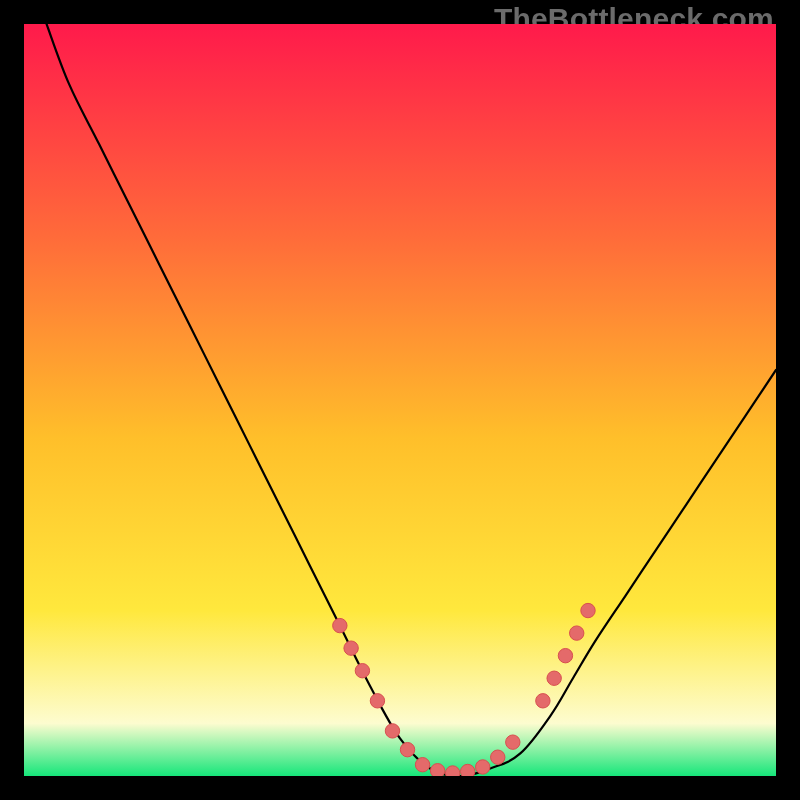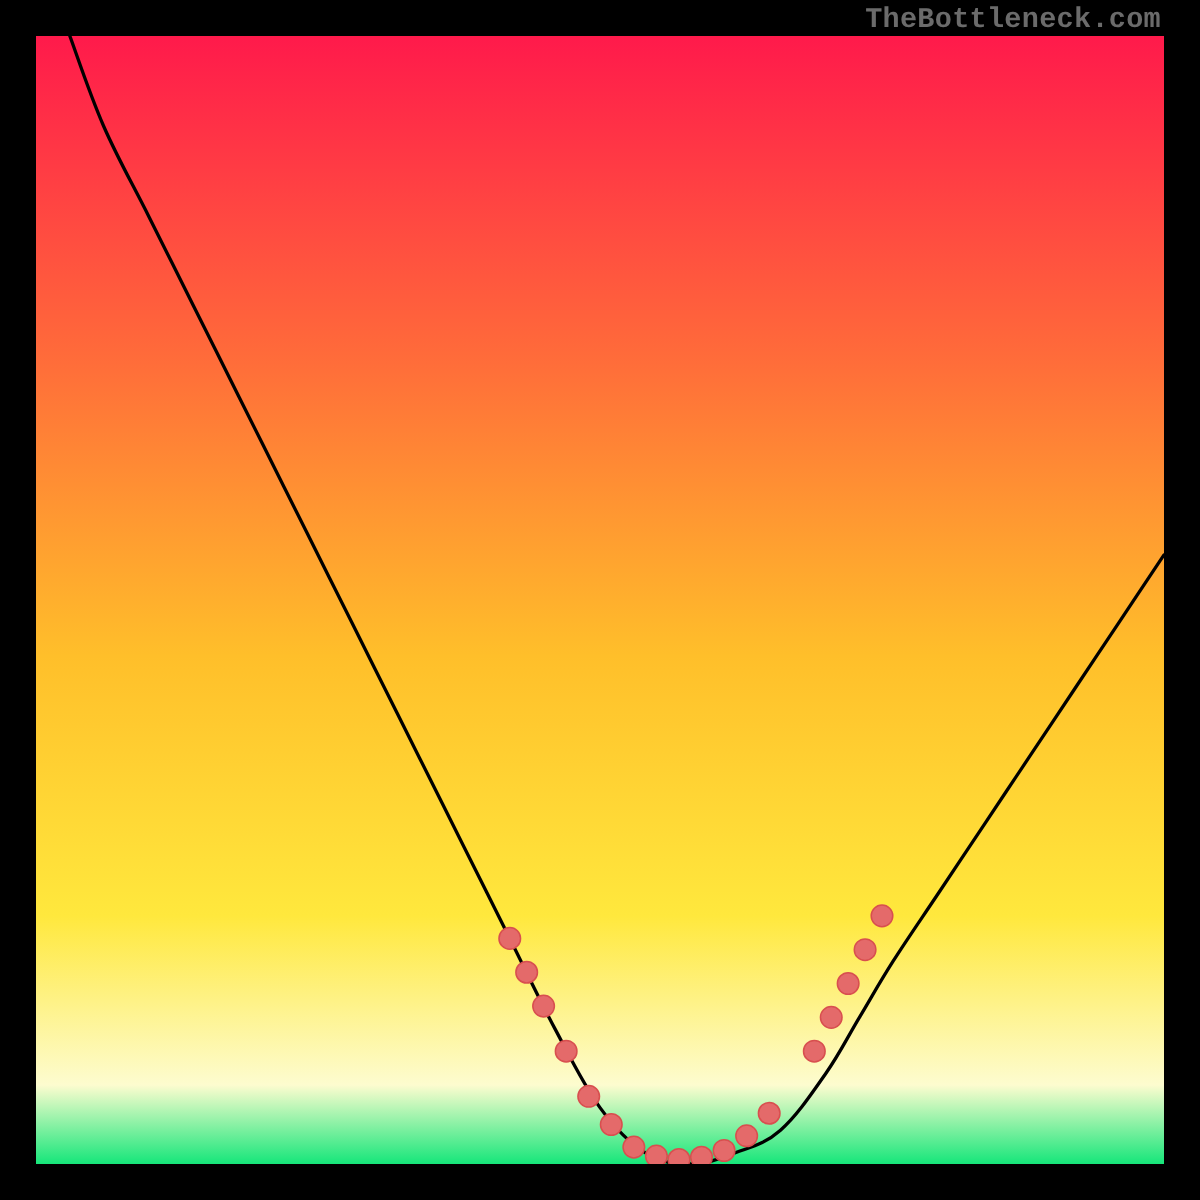--- a/index.html
+++ b/index.html
@@ -24,25 +24,25 @@
     left: 0;
     top: 0;
     width: 752px;
     height: 752px;
   }
   .watermark {
     position: absolute;
     top: 2px;
     right: 26px;
     color: #6b6b6b;
-    font-size: 19px;
+    font-size: 30px;
     font-weight: 600;
     letter-spacing: 0.2px;
     user-select: none;
-    font-family: Liberation Mono, monospace;
+    font-family: Liberation Sans, sans-serif;
   }
   svg { display: block; }
 </style>
 </head>
 <body>
 
 <div class="watermark">TheBottleneck.com</div>
 
 <div class="frame">
   <svg class="plot-area" viewBox="0 0 752 752" preserveAspectRatio="none">

